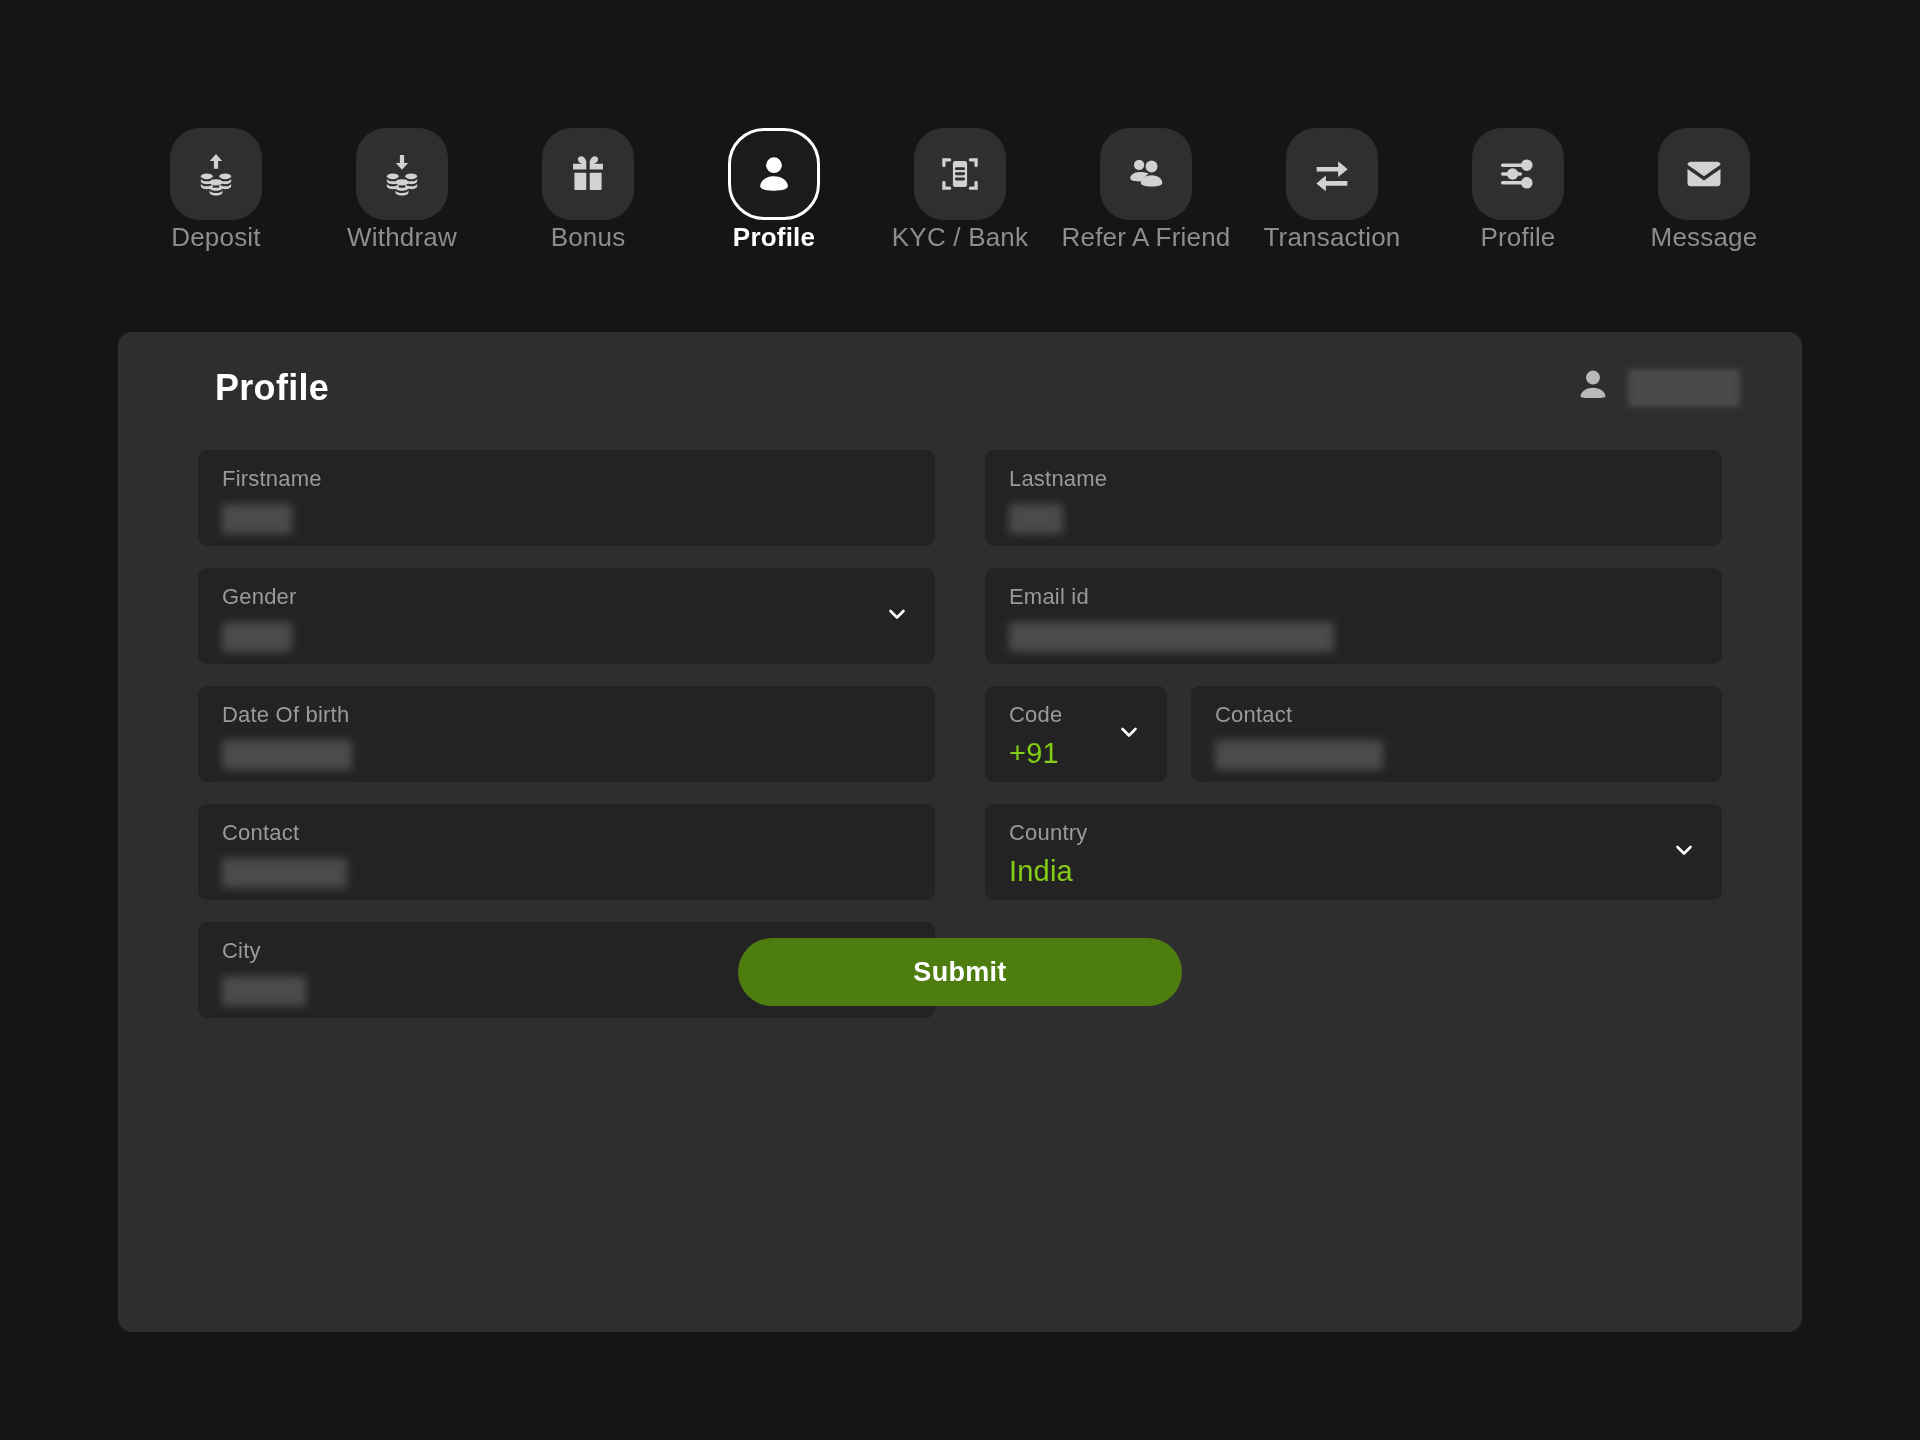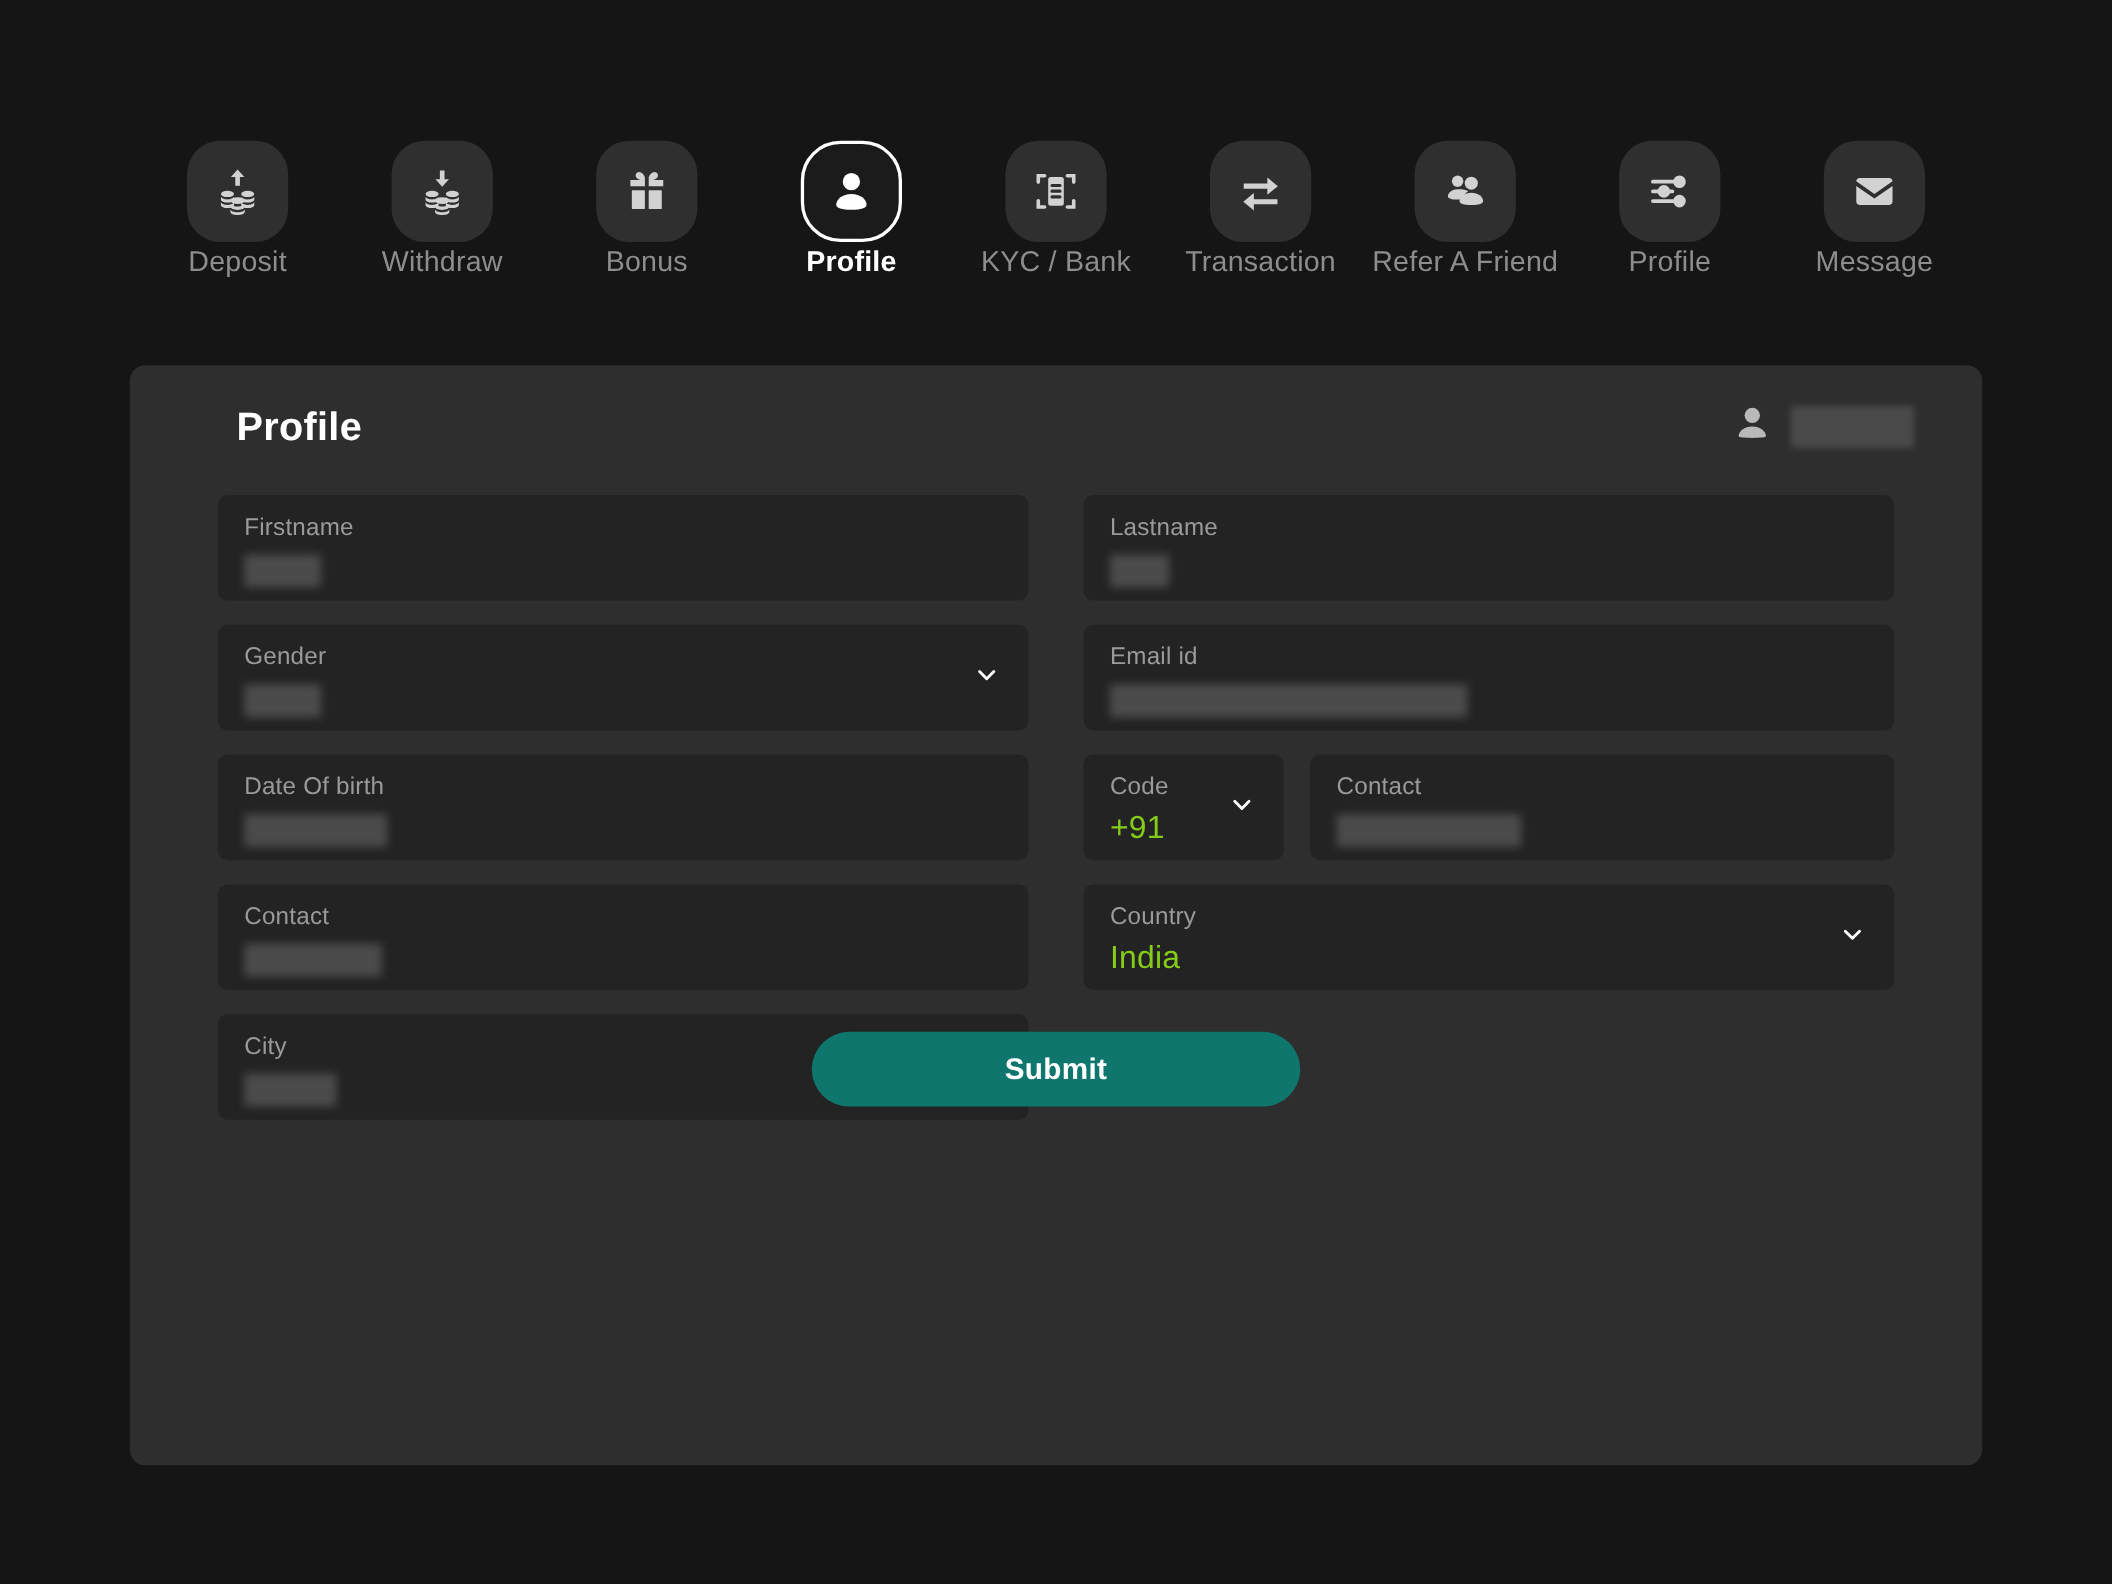--- a/index.html
+++ b/index.html
@@ -194,21 +194,21 @@
     width: 100%;
     display: flex;
     justify-content: center;
   }
 
   .submit-btn {
     width: 444px;
     height: 68px;
     border: none;
     border-radius: 34px;
-    background: #0f766e;
+    background: #4d7c0f;
     color: #ffffff;
     font-family: "Liberation Sans", sans-serif;
     font-size: 27px;
     font-weight: 700;
     letter-spacing: 0.3px;
     cursor: pointer;
   }
 </style>
 </head>
 <body>
@@ -285,37 +285,37 @@
           <rect x="8.3" y="5.2" width="7.4" height="13.6" rx="1.2" fill="#d2d2d2" stroke="none"></rect>
           <path d="M10.1 9.2h3.8M10.1 11.9h3.8M10.1 14.6h3.8" stroke="#2f2f2f" stroke-width="1.5"></path>
         </svg>
       </span>
       <span class="nav-label">KYC / Bank</span>
     </div>
 
     <div class="nav-item">
       <span class="nav-icon-wrap">
         <svg width="46" height="46" viewBox="0 0 24 24" fill="#d2d2d2">
-          <path d="M4 8.3h11.2V5.4l5 4.1-5 4.1v-2.9H4z"></path>
-          <path d="M20 15.7H8.8v-2.9l-5 4.1 5 4.1v-2.9H20z"></path>
-        </svg>
-      </span>
-      <span class="nav-label">Transaction</span>
-    </div>
-
-    <div class="nav-item">
-      <span class="nav-icon-wrap">
-        <svg width="46" height="46" viewBox="0 0 24 24" fill="#d2d2d2">
           <circle cx="8.4" cy="7.2" r="2.7"></circle>
           <circle cx="14.9" cy="8.1" r="3.1"></circle>
           <path d="M8.4 11c-2.6 0-4.6 1.6-4.6 3.4 0 .9 1.7 1.5 4.6 1.5 1 0 1.9-.07 2.6-.2.1-1.6 1-3 2.4-3.8-1-.6-2.4-.9-5-.9z"></path>
           <path d="M14.9 12.6c-3.2 0-5.6 1.9-5.6 4.1 0 1.1 2 1.8 5.6 1.8s5.6-.7 5.6-1.8c0-2.2-2.4-4.1-5.6-4.1z"></path>
         </svg>
       </span>
       <span class="nav-label">Refer A Friend</span>
+    </div>
+
+    <div class="nav-item">
+      <span class="nav-icon-wrap">
+        <svg width="46" height="46" viewBox="0 0 24 24" fill="#d2d2d2">
+          <path d="M4 8.3h11.2V5.4l5 4.1-5 4.1v-2.9H4z"></path>
+          <path d="M20 15.7H8.8v-2.9l-5 4.1 5 4.1v-2.9H20z"></path>
+        </svg>
+      </span>
+      <span class="nav-label">Transaction</span>
     </div>
 
     <div class="nav-item">
       <span class="nav-icon-wrap">
         <svg width="46" height="46" viewBox="0 0 24 24" fill="none" stroke="#d2d2d2" stroke-width="1.8" stroke-linecap="round">
           <path d="M4 7.4h12.6M4 12h9.2M4 16.6h12.6"></path>
           <circle cx="16.6" cy="7.4" r="2.1" fill="#d2d2d2"></circle>
           <circle cx="9.2" cy="12" r="2.1" fill="#d2d2d2"></circle>
           <circle cx="16.6" cy="16.6" r="2.1" fill="#d2d2d2"></circle>
         </svg>

